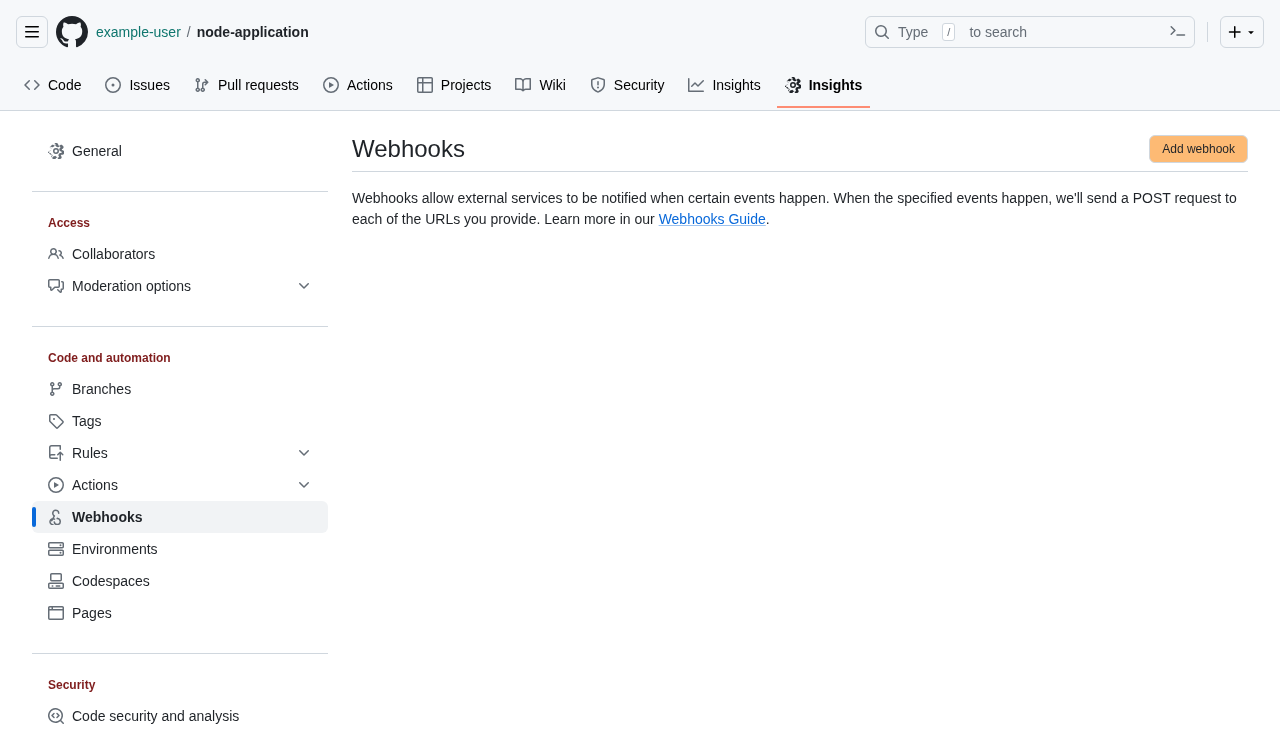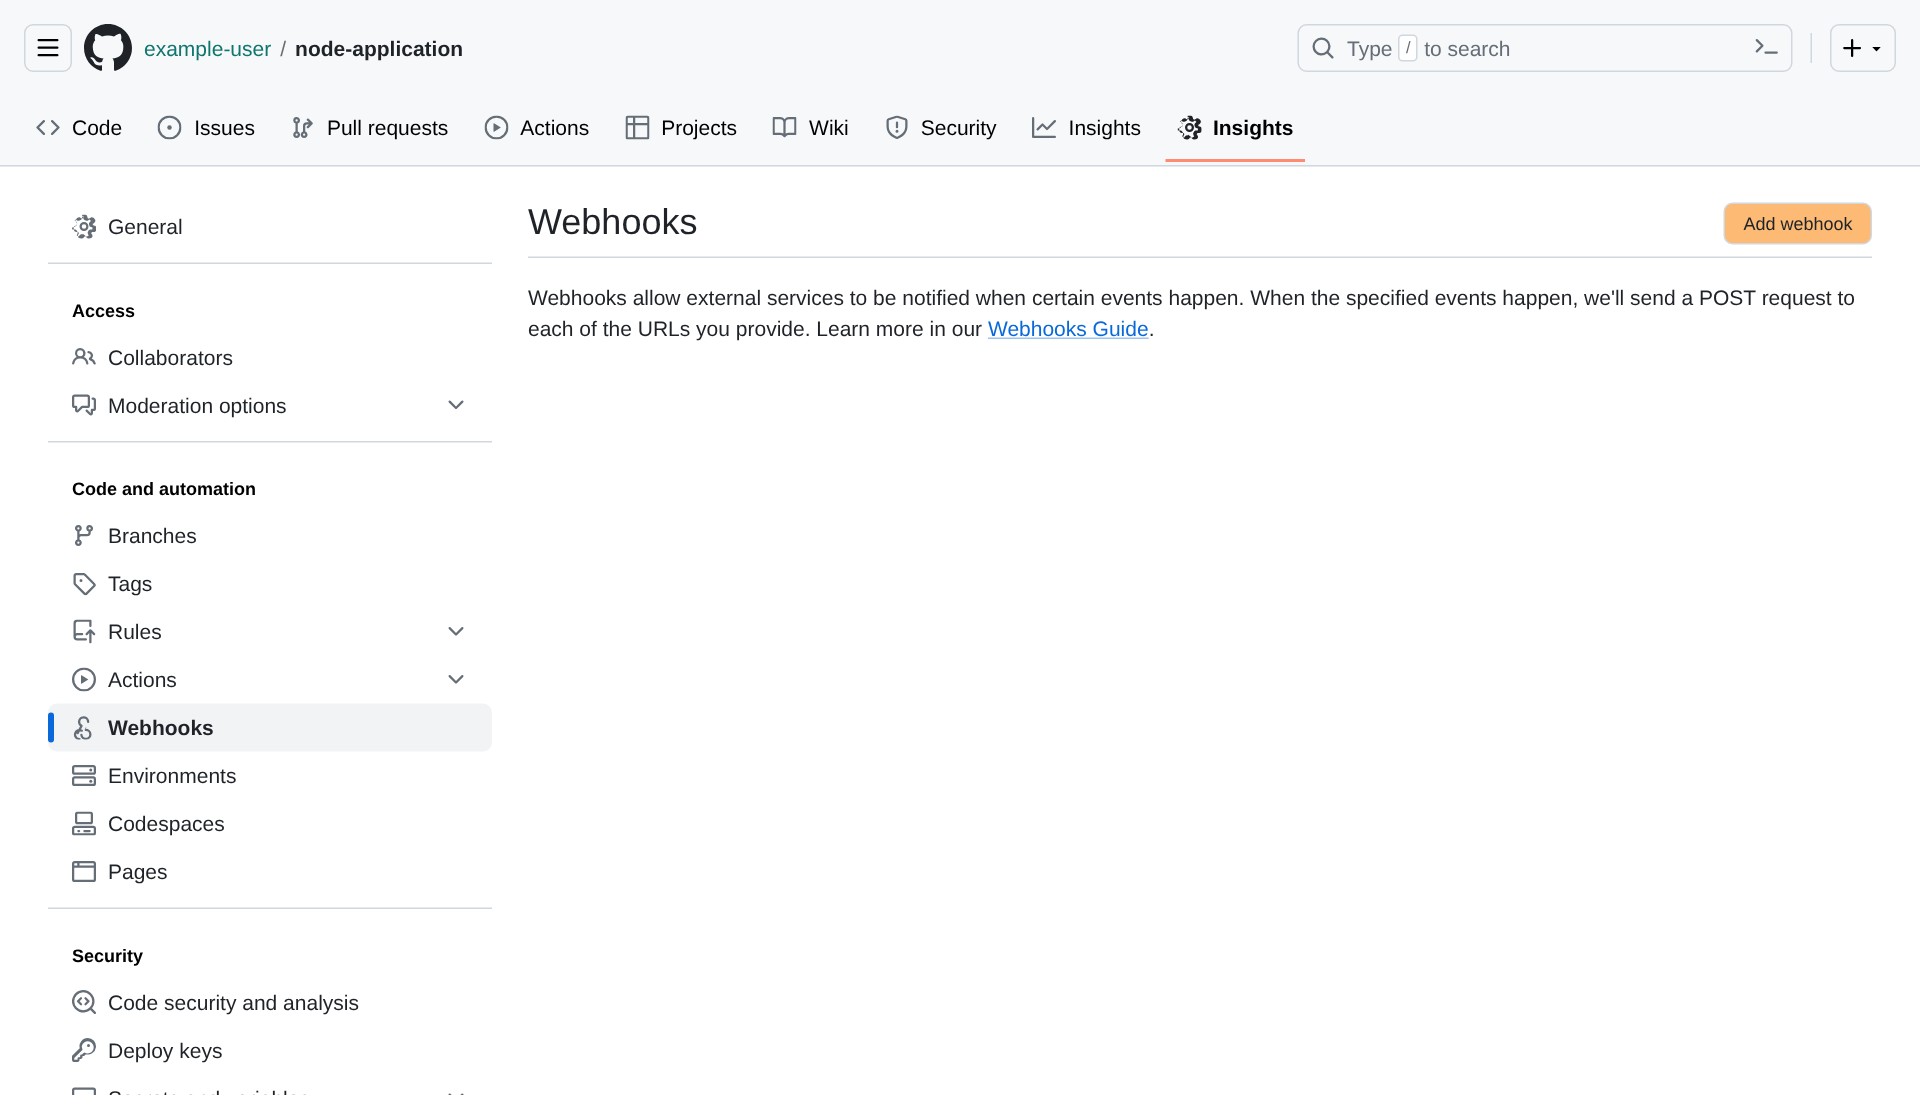--- a/index.html
+++ b/index.html
@@ -10,41 +10,41 @@
   .header { background: #f6f8fa; border-bottom: 1px solid #d0d7de; padding: 16px 16px 0 16px; }
   .header-row { display: flex; align-items: center; gap: 8px; height: 32px; margin-bottom: 14px; }
   .btn-square { width: 32px; height: 32px; border: 1px solid #d0d7de; border-radius: 6px; background: #f6f8fa; display: flex; align-items: center; justify-content: center; cursor: pointer; }
   .logo { width: 32px; height: 32px; display:flex; align-items:center; justify-content:center; }
   .breadcrumb { display: flex; align-items: center; gap: 4px; font-size: 14px; }
   .breadcrumb .owner { color: #0f766e; }
   .breadcrumb .sep { color: #656d76; margin: 0 2px; }
   .breadcrumb .repo { color: #1f2328; font-weight: 600; }
   .spacer { flex: 1; }
   .search { display: flex; align-items: center; width: 330px; height: 32px; border: 1px solid #d0d7de; border-radius: 6px; background: #f6f8fa; padding: 0 8px; color: #656d76; cursor: text; gap: 8px; }
-  .search .placeholder { flex: 1; display:flex; align-items:center; gap:4px; }
+  .search .placeholder { flex: 1; display:flex; align-items:center; gap:14px; }
   .kbd { border: 1px solid #d0d7de; border-radius: 3px; padding: 0 4px; font-size: 11px; line-height: 16px; color: #656d76; background:#fff; }
   .vdiv { width: 1px; height: 20px; background: #d0d7de; margin: 0 4px; }
   .btn-plus { width: 44px; }
 
   
   .repo-nav { display: flex; align-items: center; gap: 8px; height: 48px; overflow-x:auto; }
   .repo-tab { display: flex; align-items: center; gap: 8px; padding: 0 8px; height: 44px; color: #000000; font-size: 14px; cursor: pointer; border-bottom: 2px solid transparent; white-space: nowrap; }
   .repo-tab.active { border-bottom-color: #fd8c73; font-weight: 600; }
   .repo-tab .ico { color: #656d76; display:flex; }
   .repo-tab.active .ico { color: #1f2328; }
 
   
   .layout { max-width: 1280px; margin: 0 auto; display: flex; padding: 24px 32px; gap: 24px; }
   .sidebar { width: 296px; flex-shrink: 0; }
   .main { flex: 1; min-width: 0; }
 
   
-  .side-section { border-bottom: 1px solid #d0d7de; padding-bottom: 8px; margin-bottom: 8px; }
+  .side-section { border-bottom: 1px solid #d0d7de; padding-bottom: 24px; margin-bottom: 8px; }
   .side-section:last-child { border-bottom: none; }
-  .side-heading { font-size: 12px; font-weight: 600; color: #000000; padding: 16px 16px 8px 16px; }
+  .side-heading { font-size: 12px; font-weight: 600; color: #7f1d1d; padding: 16px 16px 8px 16px; }
   .side-item { display: flex; align-items: center; gap: 8px; padding: 6px 16px; height: 32px; border-radius: 6px; cursor: pointer; color: #1f2328; position: relative; }
   .side-item.active { background: #f1f3f5; font-weight: 600; }
   .side-item.active::before { content: ""; position: absolute; left: 0; top: 6px; bottom: 6px; width: 4px; background: #0969da; border-radius: 2px; }
   .side-item .ico { width: 16px; height: 16px; color: #656d76; display:flex; align-items:center; justify-content:center; }
   .side-item .lbl { flex: 1; }
   .side-item .chev { color: #656d76; }
 
   
   .page-header { display: flex; align-items: center; justify-content: space-between; border-bottom: 1px solid #d0d7de; padding-bottom: 8px; margin-bottom: 16px; }
   .page-title { font-size: 24px; font-weight: 400; }

